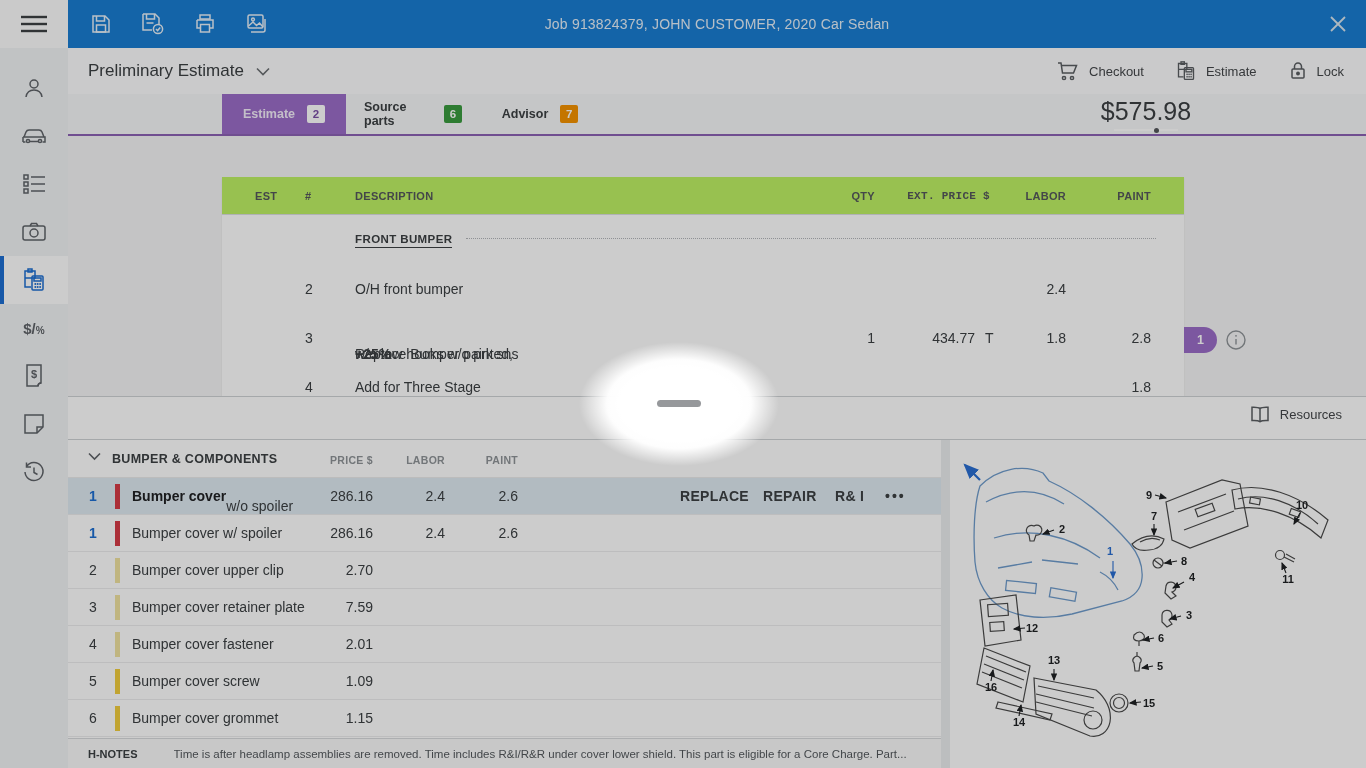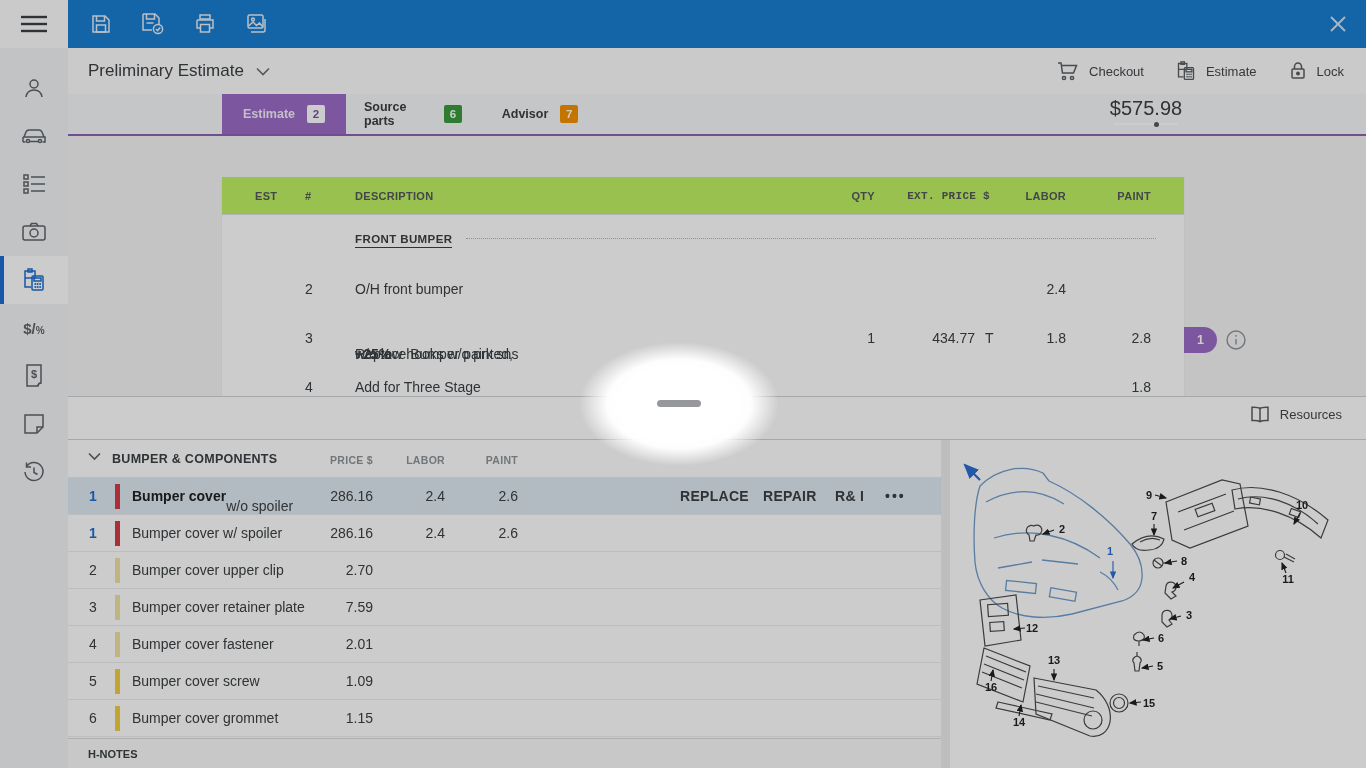--- a/index.html
+++ b/index.html
@@ -44,21 +44,21 @@
   .tabs { position:absolute; left:154px; top:0; height:40px; display:flex; }
   .tab { height:40px; display:flex; align-items:center; justify-content:center; gap:12px;
          font-size:12.5px; font-weight:bold; color:#3c4043; cursor:pointer; padding:0 18px; }
   .tab.active { background:#9c6dc9; color:#f4eefb; }
   .badge { min-width:18px; height:18px; padding:0 4px; display:flex; align-items:center; justify-content:center;
            font-size:11.5px; font-weight:bold; border-radius:2px; color:#fff; }
   .badge.on-purple { background:#fff; color:#7b4fa6; }
   .badge.green { background:#3a9c3f; }
   .badge.orange { background:#f59300; }
   .total-block { position:absolute; left:998px; top:3px; width:160px; text-align:center; }
-  .total-amount { font-size:20px; color:#3c4043; }
+  .total-amount { font-size:25px; color:#3c4043; }
   .total-underline { width:64px; height:2px; background:#ffffff; margin:3px auto 0; position:relative; }
   .total-dot { position:absolute; left:50%; top:-1px; width:5px; height:5px; margin-left:8px;
                border-radius:50%; background:#55585c; }
 
   
   .card { position:absolute; left:222px; top:177px; width:962px; height:219px; background:#fff;
           overflow:hidden; box-shadow:0 1px 2px rgba(0,0,0,.08); }
   .card-head { position:relative; height:38px; background:#bef264; border-bottom:1px solid #dcdfe1; }
   .card-head span { position:absolute; top:13px; font-size:11px; font-weight:bold; color:#55585c; letter-spacing:.3px; }
   .ch-est { left:33px; } .ch-num { left:83px; } .ch-desc { left:133px; }
@@ -176,20 +176,21 @@
         </div>
         <div class="tb-icon">
           <svg class="ic" width="24" height="24" viewBox="0 0 24 24" fill="none" stroke="#e9f1f9" stroke-width="1.5">
             <rect x="3" y="3" width="15" height="13" rx="1.5"></rect>
               <path d="M20 7 v11 a2 2 0 0 1 -2 2 H6"></path>
             <circle cx="8" cy="7.5" r="1.4"></circle>
               <path d="M3.5 14 l4.5 -4 3.5 3.5 3 -2.5 3.5 4"></path>
           </svg>
         </div>
       </div>
+      <div class="tb-title">Job 913824379, JOHN CUSTOMER, 2020 Car Sedan</div>
       <div class="tb-close">
         <svg class="ic" width="20" height="20" viewBox="0 0 20 20" stroke="#dbe6ef" stroke-width="1.8">
           <line x1="3" y1="3" x2="17" y2="17"></line>
             <line x1="17" y1="3" x2="3" y2="17"></line>
         </svg>
       </div>
     </div>
   </div>
 
   <div class="sidebar">
@@ -452,20 +453,21 @@
     <div class="prow">
       <span class="pr-num">6</span>
       <div class="pr-bar" style="background-color: rgb(242, 205, 62);"></div>
       <span class="pr-name">Bumper cover grommet</span>
       <span class="pr-price">1.15</span>
     </div>
   </div>
 
   <div class="hnotes">
     <span class="hn-label">H-NOTES</span>
+    <span class="hn-text">Time is after headlamp assemblies are removed. Time includes R&amp;I/R&amp;R under cover lower shield. This part is eligible for a Core Charge. Part...</span>
   </div>
 
   <div class="panel-gap"></div>
 
   <div class="right-panel">
     <svg class="diagram-svg" width="416" height="328" viewBox="0 0 416 328">
       <defs>
         <marker id="ah" markerWidth="7" markerHeight="6" refX="6" refY="3" orient="auto">
           <polygon points="0,0 7,3 0,6" fill="#1f2123"></polygon>
         </marker>

